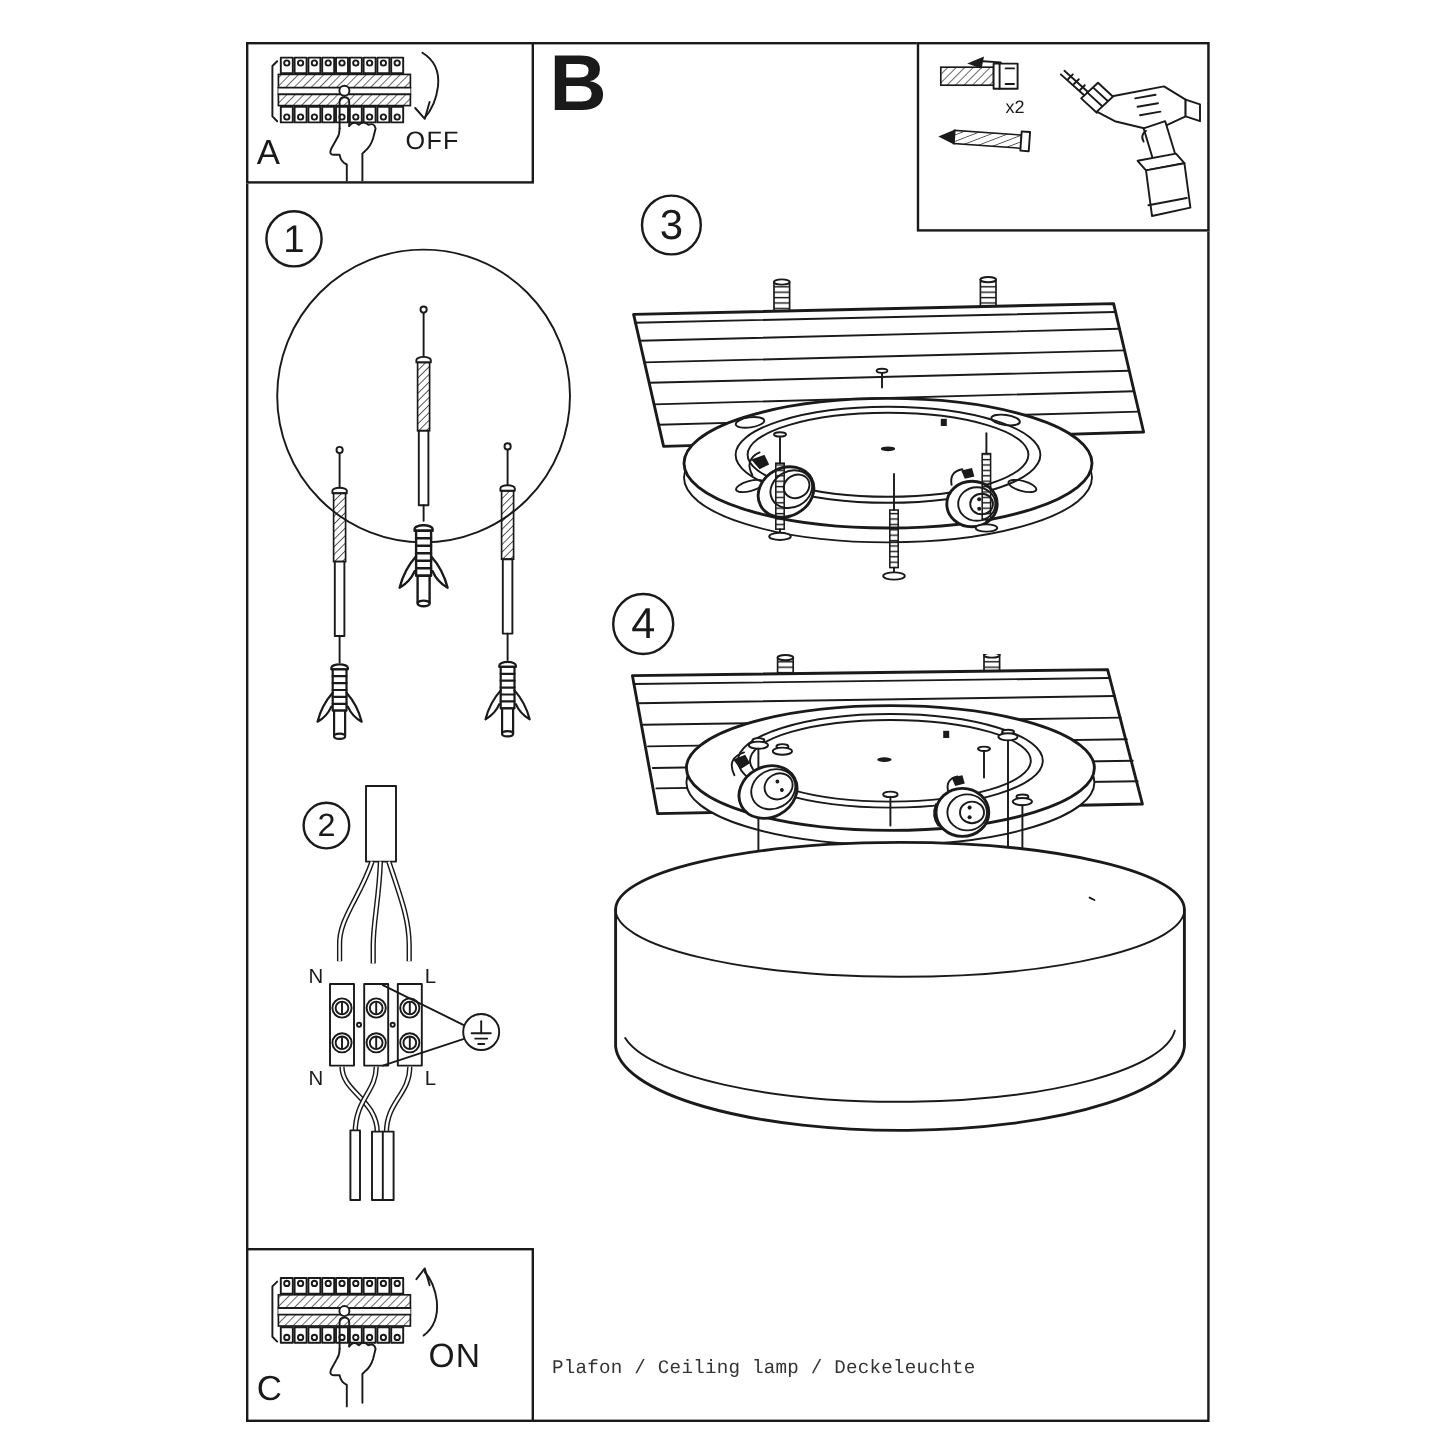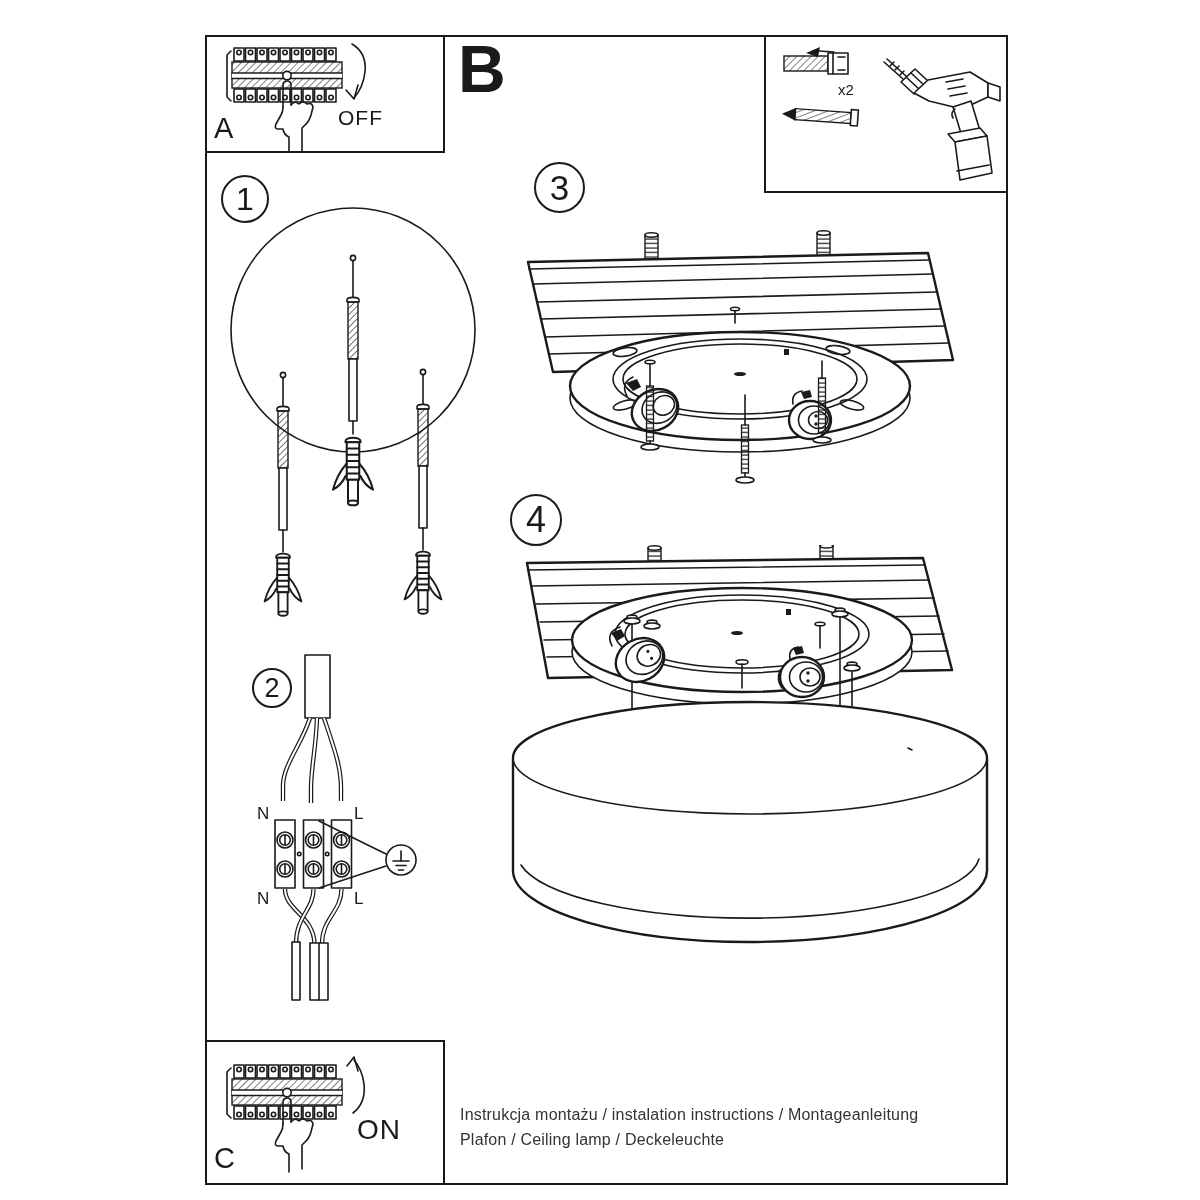--- a/index.html
+++ b/index.html
@@ -441,16 +441,15 @@
       <path class="ln" d="M-4,26 q0,5 -2,8 l-5,9 q-2,5 2,5 l5,0 q1,6 6,8 l0,18"></path>
     </g>
     <g>
       <path class="ln" d="M147,71 q13,-10 11,-29 q-2,-15 -10,-24"></path>
       <path class="ln" d="M141,24 l7,-9 M148,15 l4,14"></path>
     </g>
   </svg>
   <div class="lbl" style="left:214px;top:1144px;font-size:29px;">C</div>
   <div class="lbl" style="left:341px;top:1116px;font-size:28px;letter-spacing:1px;margin-left:16px;">ON</div>
 
-  <div class="footer-line" style="left:460px;top:1106px;">Instrukcja montażu / instalation instructions / Montageanleitung</div>
-  <div class="footer-line" style="left:460px;top:1131px;">Plafon / Ceiling lamp / Deckeleuchte</div>
+  <div class="footer-line" style="left:460px;top:1131px;font-family:Liberation Mono, monospace;">Plafon / Ceiling lamp / Deckeleuchte</div>
 
 </div>
 
 </body></html>

